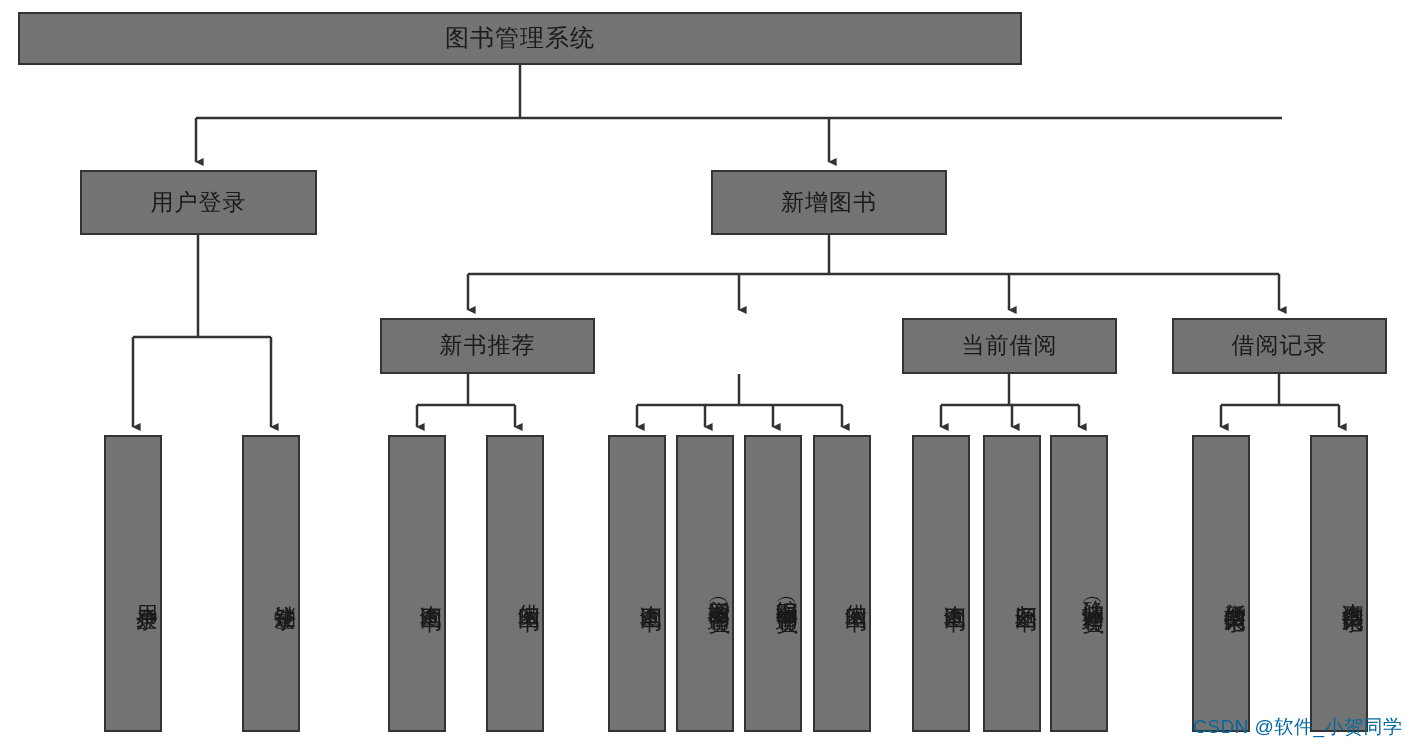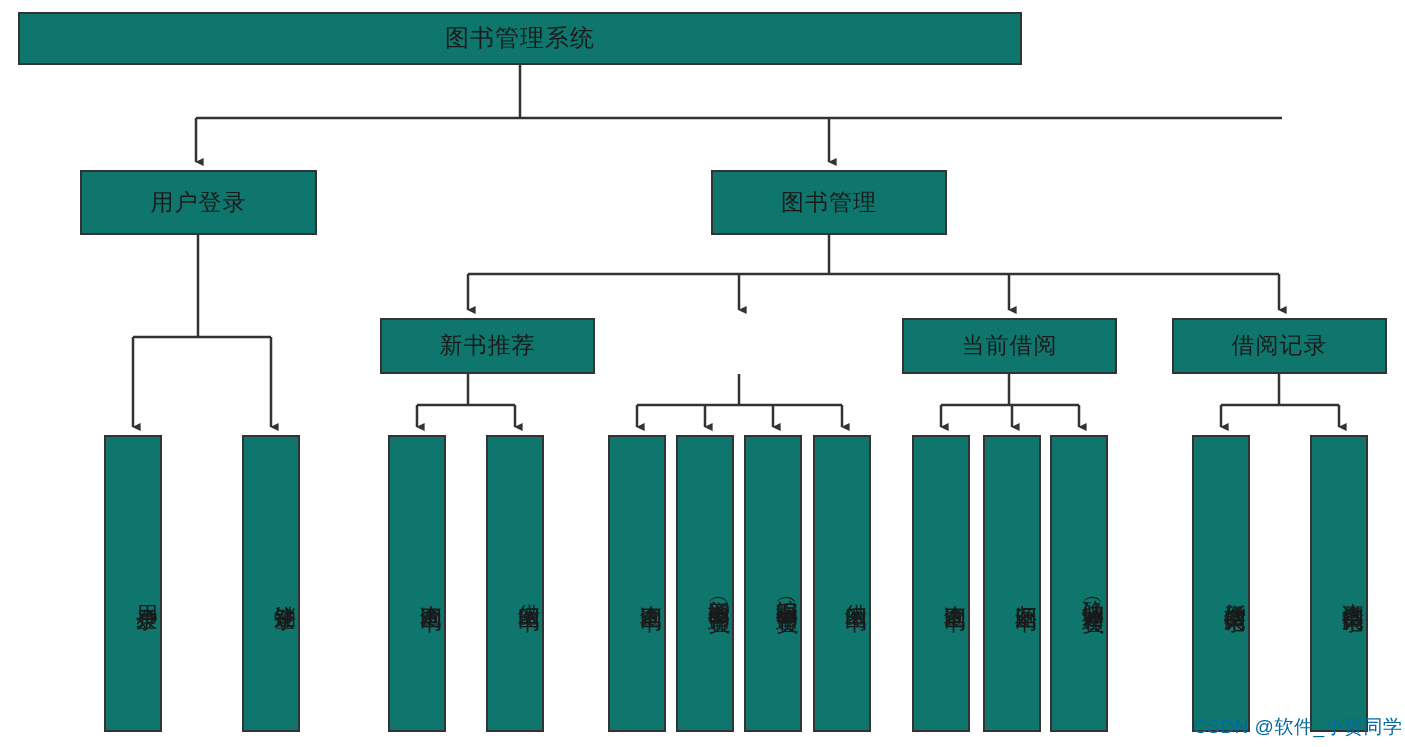--- a/index.html
+++ b/index.html
@@ -23,21 +23,21 @@
     left: 0;
     top: 0;
     width: 1405px;
     height: 747px;
     pointer-events: none;
   }
   .node {
     position: absolute;
     box-sizing: border-box;
     border: 2.5px solid #333333;
-    background: #0f766e;
+    background: #737373;
     display: flex;
     align-items: center;
     justify-content: center;
     color: #1a1a1a;
     line-height: 1.18;
     text-align: center;
     font-family: Liberation Serif, serif;
   }
   .node.h {
     font-size: 23px;
@@ -127,21 +127,21 @@
   </svg>
 
   <div class="node h root" style="left:18px; top:12px; width:1004px; height:53px;">
     <span>图书管理系统</span>
   </div>
 
   <div class="node h" style="left:80px; top:170px; width:237px; height:65px;">
     <span>用户登录</span>
   </div>
   <div class="node h" style="left:711px; top:170px; width:236px; height:65px;">
-    <span>图书管理</span>
+    <span>新增图书</span>
   </div>
 
   <div class="node h" style="left:380px; top:318px; width:215px; height:56px;">
     <span>新书推荐</span>
   </div>
   <div class="node h" style="left:1172px; top:318px; width:215px; height:56px;">
     <span>借阅记录</span>
   </div>
   <div class="node h" style="left:902px; top:318px; width:215px; height:56px;">
     <span>当前借阅</span>

